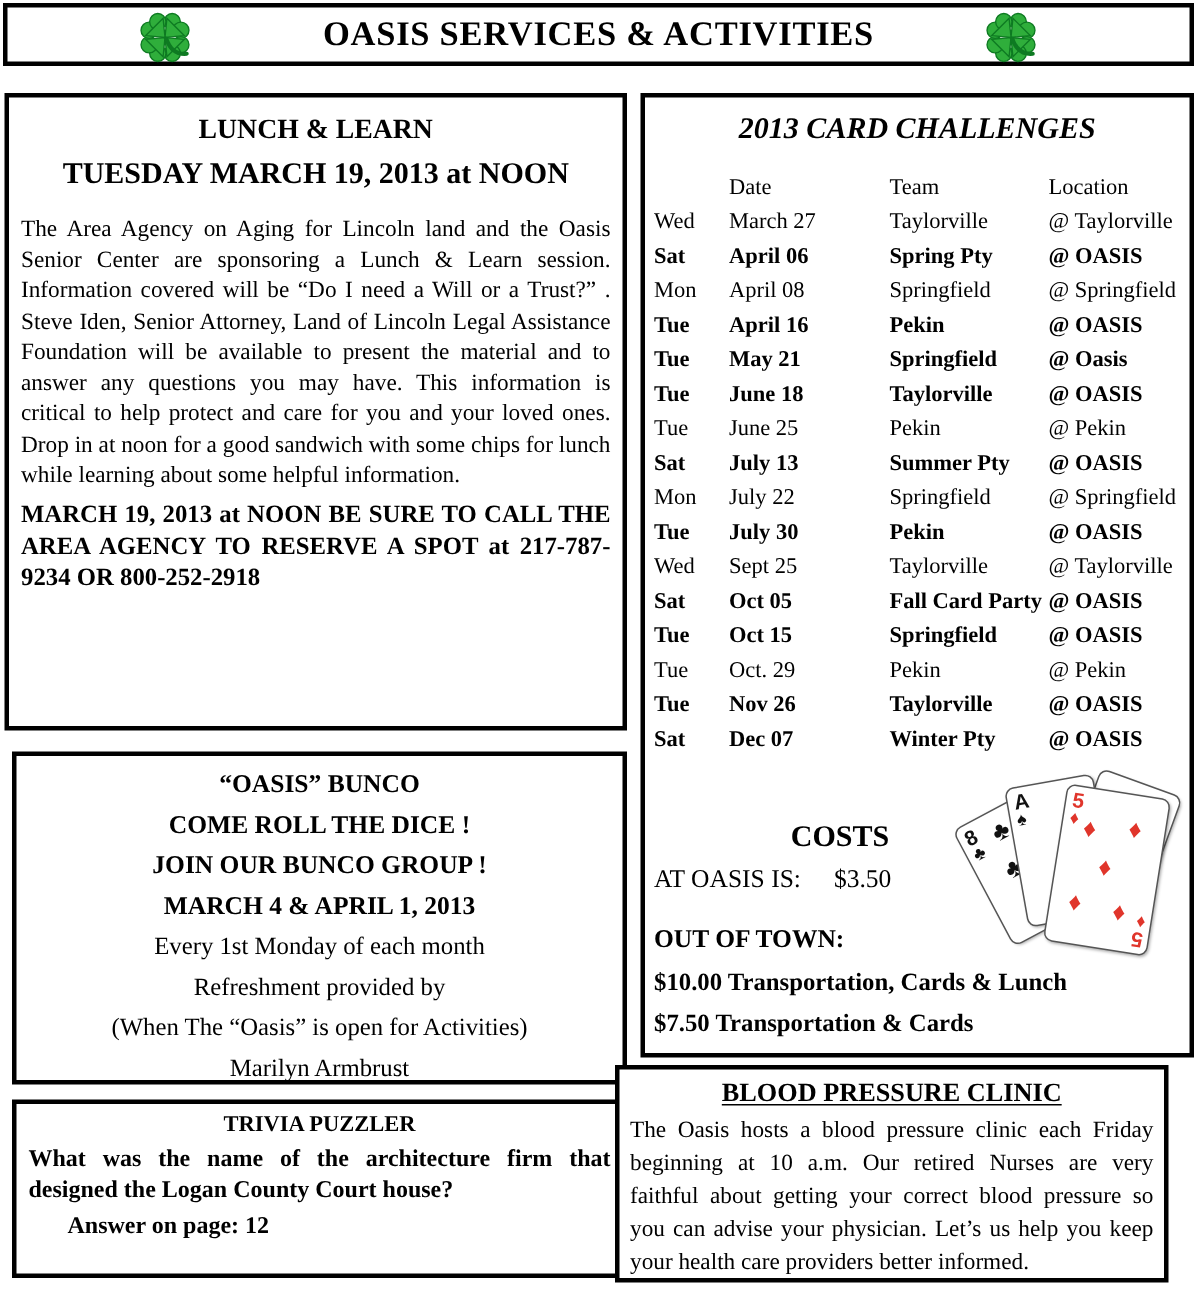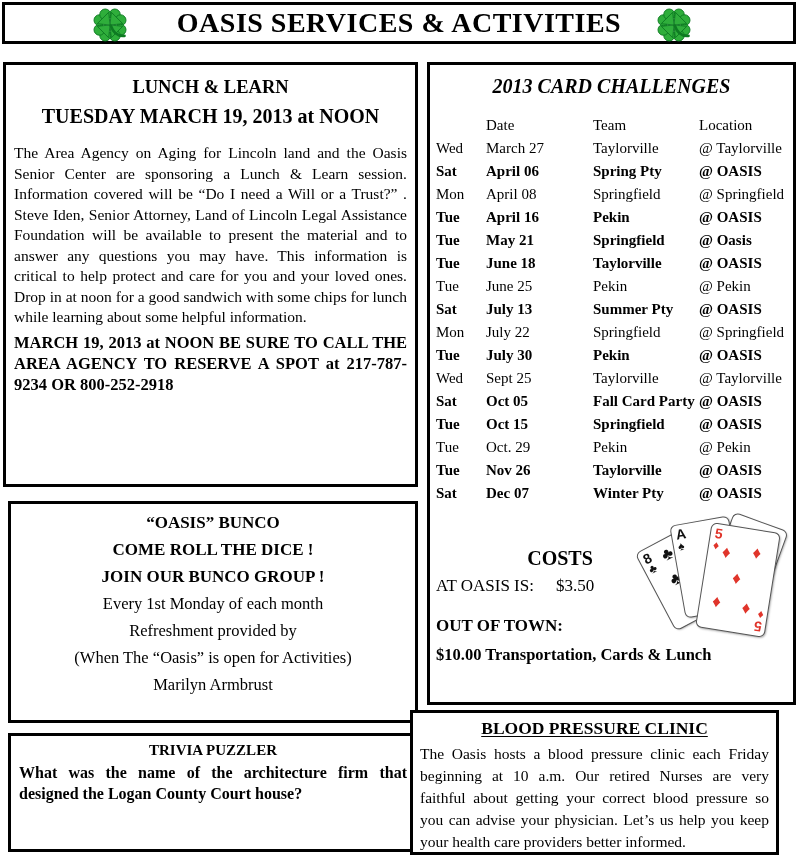--- a/index.html
+++ b/index.html
@@ -5,21 +5,21 @@
   * { margin:0; padding:0; box-sizing:border-box; }
   html,body { width:800px; height:859px; background:#fff; overflow:hidden; }
   body { font-family:"Liberation Serif","DejaVu Serif",serif; color:#000; position:relative; }
 
   .box { position:absolute; border:3px solid #000; background:#fff; }
 
   
   .header-box { left:2px; top:2px; width:794px; height:42px; }
   .header-title { position:absolute; left:0; top:0; width:100%; height:100%;
     display:flex; align-items:center; justify-content:center;
-    font-size:28px; font-weight:bold; letter-spacing:.5px; }
+    font-size:23px; font-weight:bold; letter-spacing:.5px; }
   .shamrock { position:absolute; top:1px; }
   .shamrock.left { left:86px; }
   .shamrock.right { left:650px; }
 
   
   .lunch-box { left:3px; top:62px; width:415px; height:425px; }
   .ll-title1 { text-align:center; font-weight:bold; font-size:18.5px; margin-top:12px; }
   .ll-title2 { text-align:center; font-weight:bold; font-size:20px; margin-top:7px; }
   .ll-body { margin:15px 8px 0 8px; font-size:15.5px; line-height:20.5px; text-align:justify; }
   .ll-remember { text-align:center; font-weight:bold; font-size:16.5px; margin-top:27px; }
@@ -141,30 +141,32 @@
   <div class="ll-title2">TUESDAY MARCH 19, 2013 at NOON</div>
   <div class="ll-body">The Area Agency on Aging for Lincoln land and the Oasis Senior Center are sponsoring a Lunch &amp; Learn session. Information covered will be “Do I need a Will or a Trust?” . Steve Iden, Senior Attorney, Land of Lincoln Legal Assistance Foundation will be available to present the material and to answer any questions you may have. This information is critical to help protect and care for you and your loved ones. Drop in at noon for a good sandwich with some chips for lunch while learning about some helpful information.</div>
   <div class="ll-call">MARCH 19, 2013 at NOON BE SURE TO CALL THE AREA AGENCY TO RESERVE A SPOT at 217-787-9234 OR 800-252-2918</div>
 </div>
 
 <div class="box bunco-box">
   <div class="bunco-lines">
       <div class="bunco-line b">“OASIS” BUNCO</div>
       <div class="bunco-line b">COME ROLL THE DICE !</div>
       <div class="bunco-line b">JOIN OUR BUNCO GROUP !</div>
+      <div class="bunco-line b">MARCH 4 &amp; APRIL 1, 2013</div>
       <div class="bunco-line">Every 1st Monday of each month</div>
       <div class="bunco-line">Refreshment provided by</div>
       <div class="bunco-line">(When The “Oasis” is open for Activities)</div>
       <div class="bunco-line">Marilyn Armbrust</div>
     </div>
 </div>
 
 <div class="box trivia-box">
   <div class="tr-title">TRIVIA PUZZLER</div>
   <div class="tr-question">What was the name of the architecture firm that designed the Logan County Court house?</div>
+  <div class="tr-answer">Answer on page: 12</div>
 </div>
 
 <div class="box cards-box">
   <div class="cc-title">2013 CARD CHALLENGES</div>
 
   <div class="cc-table">
     <div class="cc-row hdr">
       <span class="c-day"></span>
       <span class="c-date">Date</span>
       <span class="c-team">Team</span>
@@ -270,20 +272,21 @@
       </div>
   </div>
 
   <div class="costs-block">
     <div class="costs-title">COSTS</div>
     <div class="costs-atoasis">
       <span>AT OASIS IS:</span><span class="val">$3.50</span>
     </div>
     <div class="costs-oot">OUT OF TOWN:</div>
     <div class="costs-l1">$10.00 Transportation, Cards &amp; Lunch</div>
+    <div class="costs-l2">$7.50 Transportation &amp; Cards</div>
   </div>
 
   <div class="cards-graphic">
     <div class="pcard card-blank"></div>
 
     <div class="pcard card-8c">
       <div class="rank black"><span>8</span><span class="s">♣</span></div>
       <span class="pip black" style="left:22px; top:6px;">♣</span>
       <span class="pip black" style="left:38px; top:16px;">♣</span>
       <span class="pip black" style="left:18px; top:32px;">♣</span>

